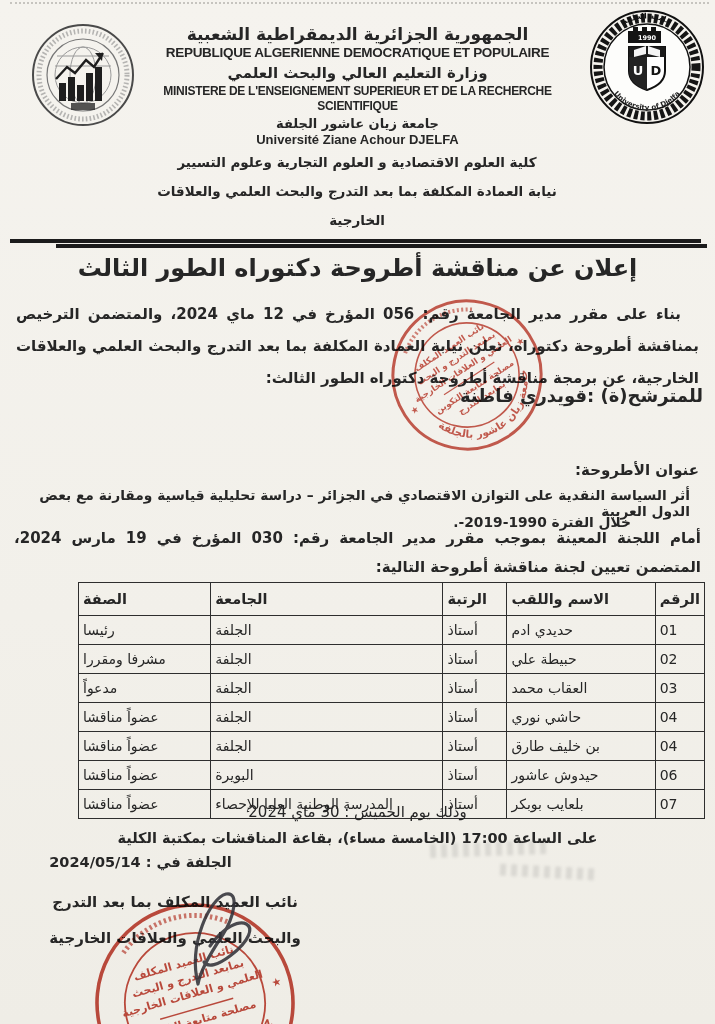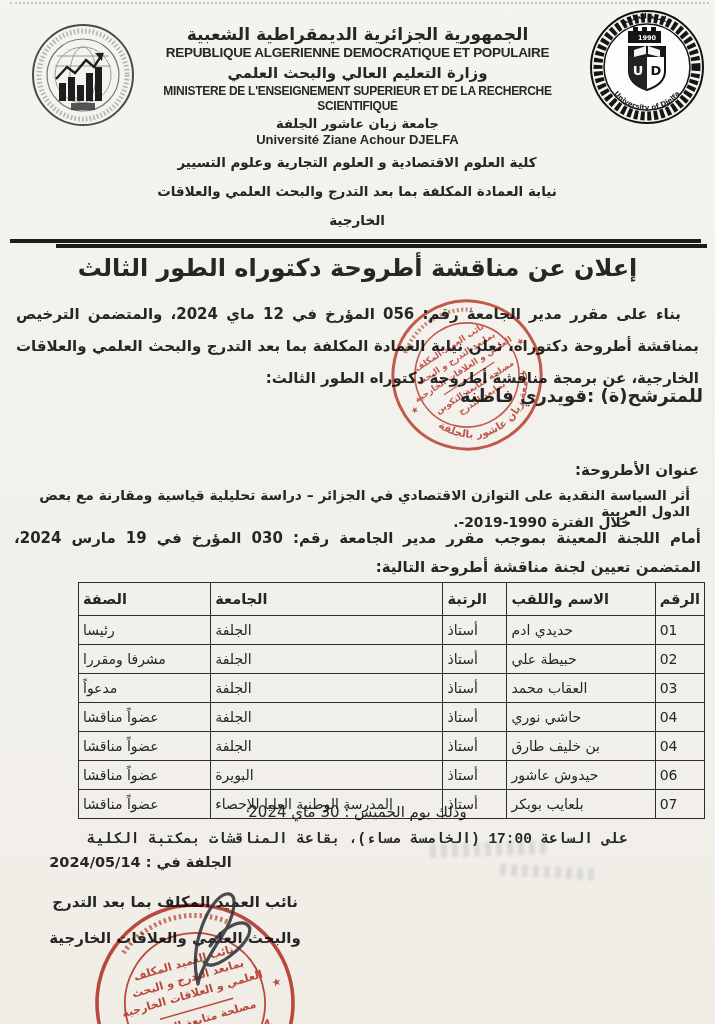--- a/index.html
+++ b/index.html
@@ -43,21 +43,21 @@
   .para2{top:524px;right:14px;left:14px;line-height:29px;}
   
   table.committee{top:582px;left:78px;width:627px;position:absolute;border-collapse:collapse;
         font-size:14px;}
   table.committee th,table.committee td{border:1.5px solid #2e2e2e;padding:2px 4px;text-align:left;}
   table.committee th{font-weight:bold;font-size:14.5px;height:28px;}
   table.committee td{height:24px;}
   td.name-cell{text-align:right;padding-right:7px;}
   .col-num{width:45px;}.col-name{width:148px;}.col-rank{width:64px;}.col-univ{width:232px;}.col-role{width:132px;}
   .sched1{top:803px;left:0;width:715px;text-align:center;font-size:15px;font-weight:normal;}
-  .sched2{top:830px;left:0;width:715px;text-align:center;font-size:14.5px;font-weight:bold;font-family:Liberation Mono, monospace;}
+  .sched2{top:830px;left:0;width:715px;text-align:center;font-size:14.5px;font-weight:bold;}
   .place-date{top:854px;left:48px;width:185px;text-align:center;font-size:14.5px;font-weight:bold;}
   .sig-block{top:884px;left:30px;width:290px;text-align:center;font-size:15px;font-weight:bold;line-height:36px;}
   
   .stamp{mix-blend-mode:multiply;}
   .stamp-mid{top:296px;left:388px;opacity:.82;transform:rotate(-33deg);}
   .stamp-bot{top:898px;left:90px;opacity:.9;transform:rotate(-16deg);}
   .sig-ink{top:884px;left:160px;z-index:8;}
   .bleed{filter:blur(1.5px);opacity:.14;background:repeating-linear-gradient(90deg,#555 0 6px,transparent 6px 11px);}
   .bleed1{top:842px;left:430px;width:120px;height:14px;transform:rotate(-2deg);}
   .bleed2{top:866px;left:500px;width:95px;height:12px;transform:rotate(3deg);}

